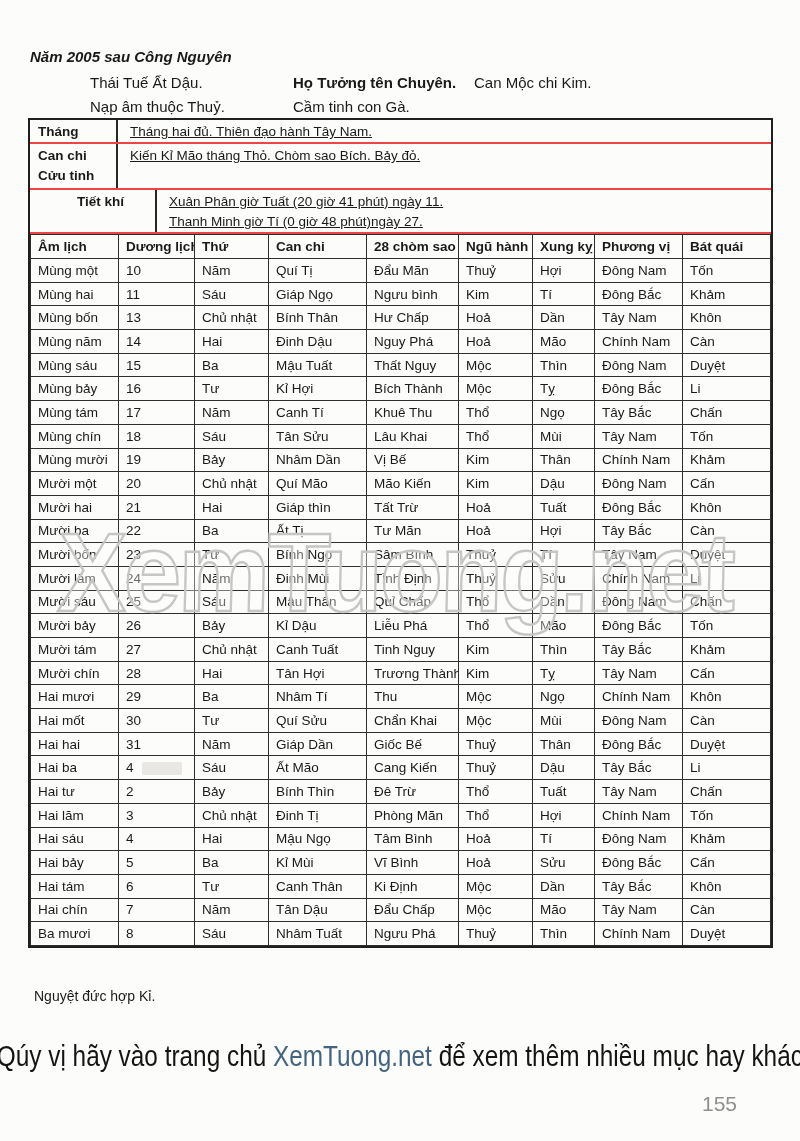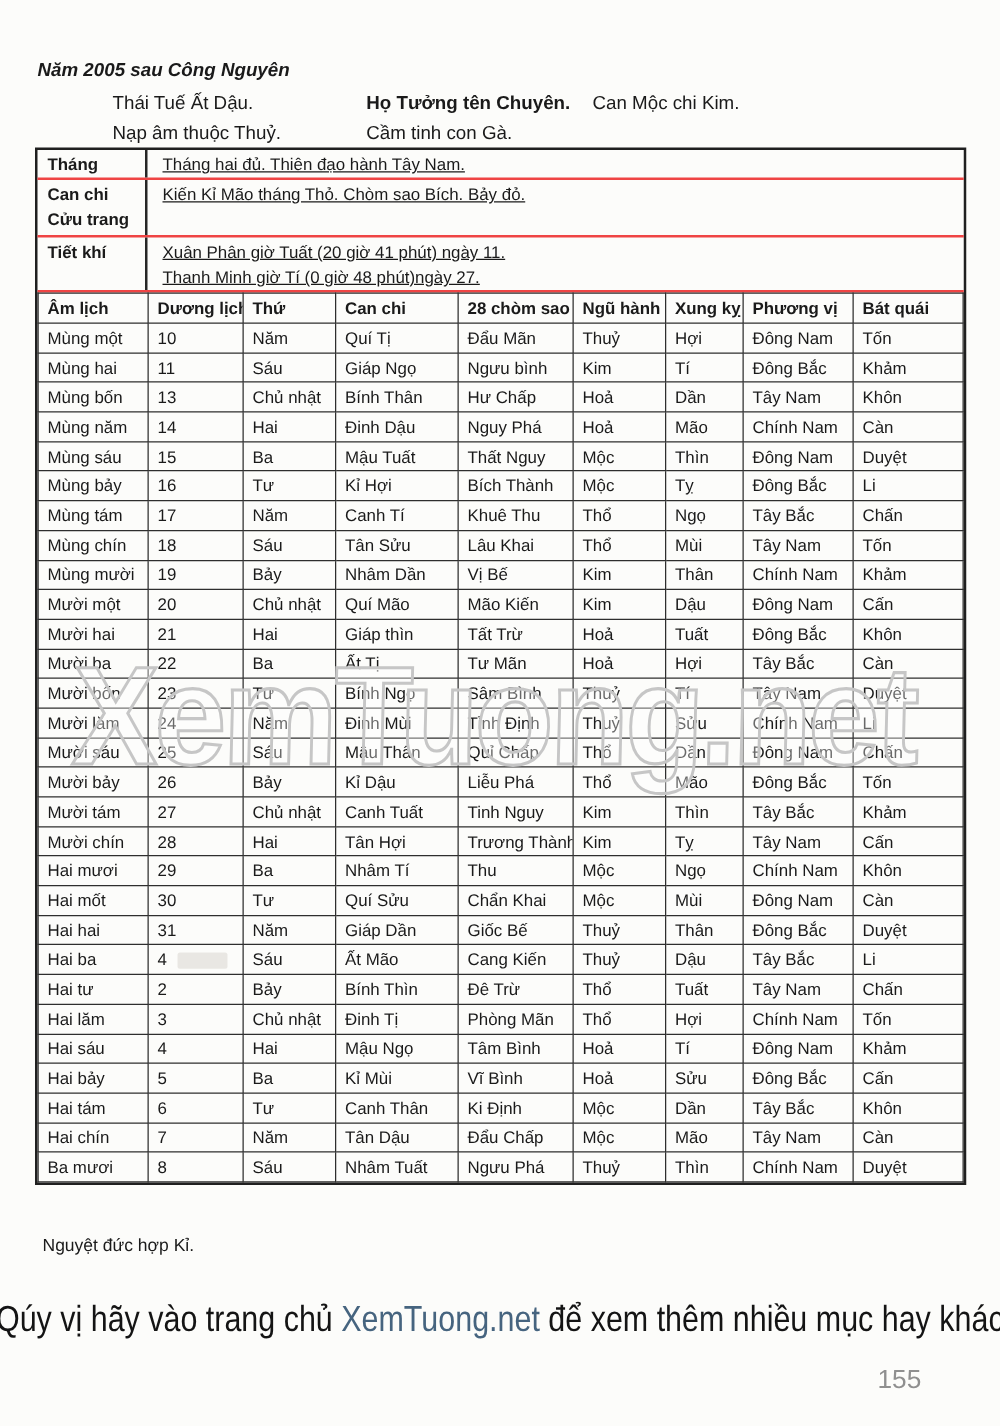--- a/index.html
+++ b/index.html
@@ -12,21 +12,21 @@
   }
   
   .doc-title{position:absolute;left:30px;top:48px;font-size:15px;font-weight:bold;font-style:italic;}
   .info-item{position:absolute;font-size:15px;}
   .i10{left:90px;top:74px;} .i11{left:293px;top:74px;font-weight:bold;} .i12{left:474px;top:74px;}
   .i20{left:90px;top:98px;}  .i21{left:293px;top:98px;}
 
   
   .tbl{position:absolute;left:28px;top:118px;width:741px;border:2px solid #1f1f1f;background:transparent;}
   .srow{display:flex;border-bottom:2px solid #ef4444;box-sizing:border-box;}
-  .srow.h24{height:24px;} .srow.h46{height:46px;} .srow.h44{height:44px;}
+  .srow.h24{height:24px;} .srow.h46{height:46px;} .srow.h44{height:44px;padding-left:39px;}
   .slabel{width:88px;flex:0 0 88px;border-right:2px solid #262626;box-sizing:border-box;
           padding:2px 6px 0 8px;font-weight:bold;font-size:13.5px;line-height:20px;}
   .scontent{flex:1;padding:2px 8px 0 12px;font-size:13.5px;line-height:20px;text-decoration:underline;}
 
   table.cal{width:100%;border-collapse:collapse;table-layout:fixed;font-size:13.5px;}
   table.cal th, table.cal td{
     border:1.5px solid #2e2e2e;text-align:left;padding:0 7px;overflow:hidden;white-space:nowrap;
   }
   table.cal th{height:23px;font-weight:bold;}
   table.cal td{height:22.7px;font-weight:normal;}
@@ -70,21 +70,21 @@
         <div>Tháng</div>
       </div>
       <div class="scontent">
         <div>Tháng hai đủ. Thiên đạo hành Tây Nam.</div>
       </div>
     </div>
 
     <div class="srow h46">
       <div class="slabel">
         <div>Can chi</div>
-        <div>Cửu trang</div>
+        <div>Cửu tinh</div>
       </div>
       <div class="scontent">
         <div>Kiến Kỉ Mão tháng Thỏ. Chòm sao Bích. Bảy đỏ.</div>
       </div>
     </div>
 
     <div class="srow h44">
       <div class="slabel">
         <div>Tiết khí</div>
       </div>

